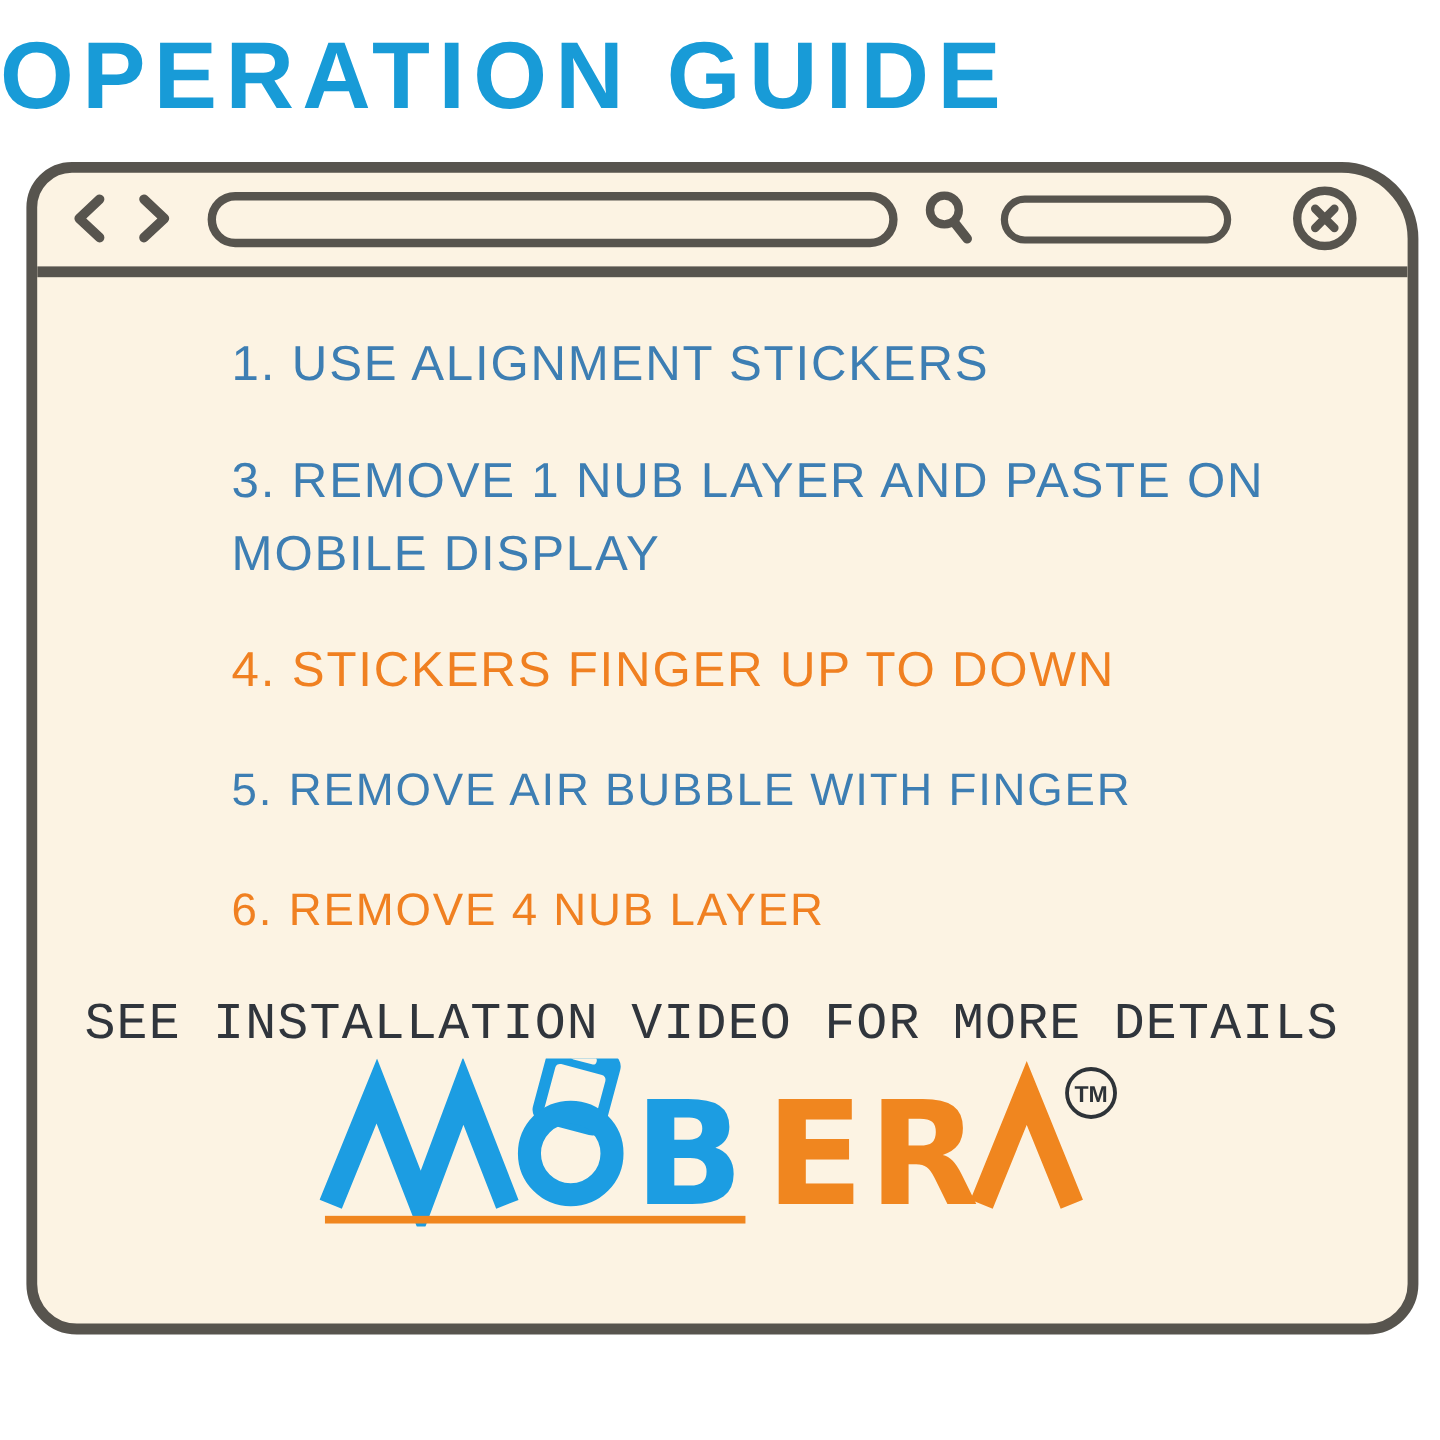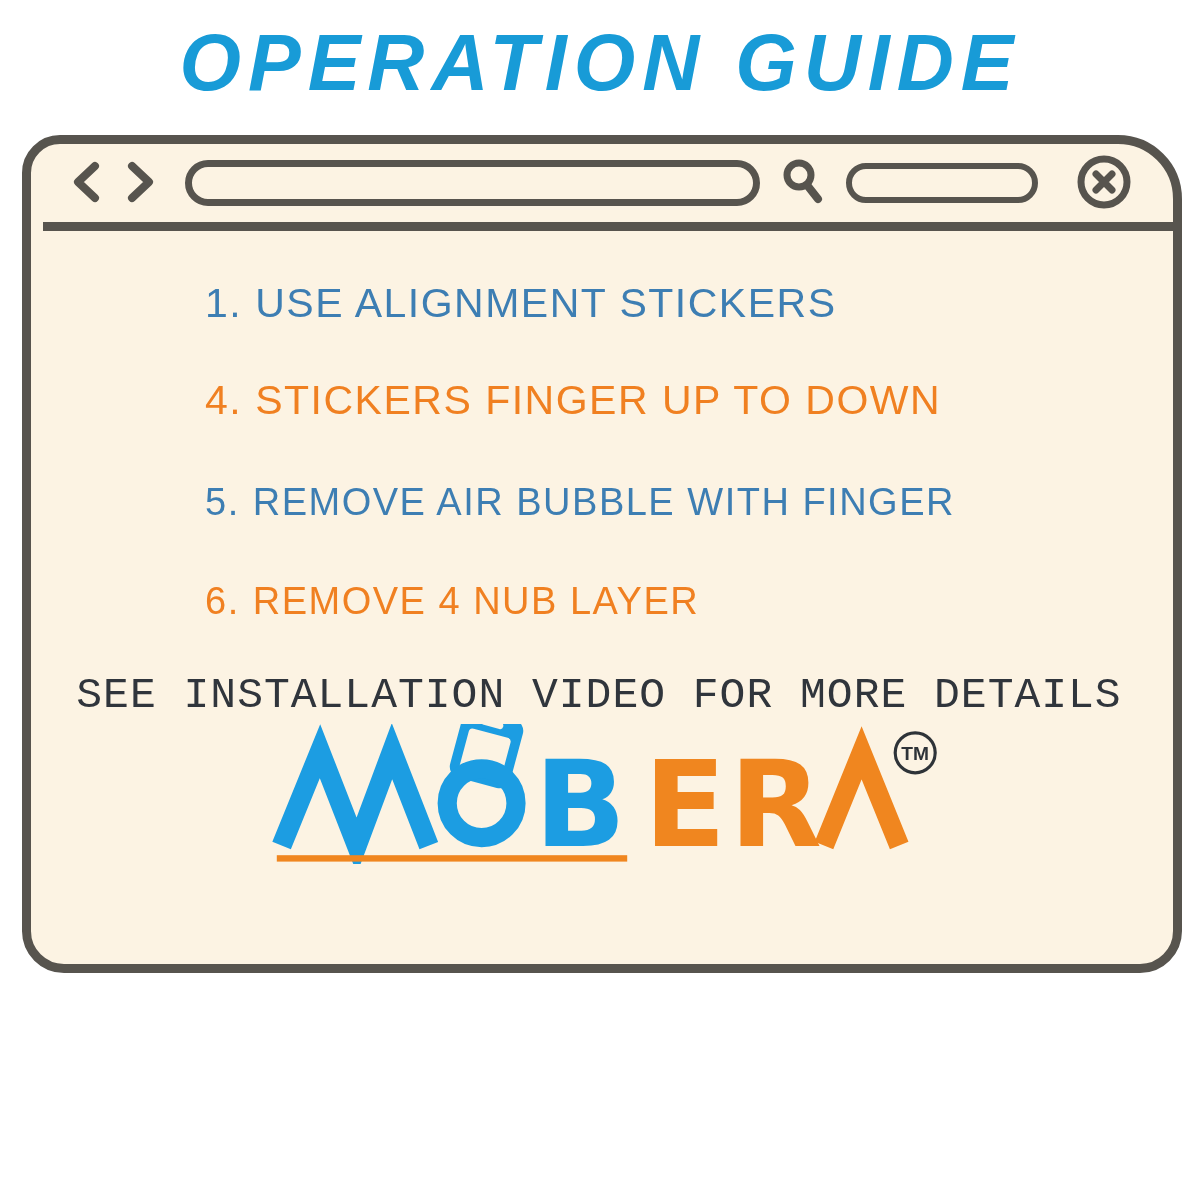--- a/index.html
+++ b/index.html
@@ -12,31 +12,30 @@
     --logo-blue:#1C9DE2;
     --logo-orange:#F0861F;
   }
   *{box-sizing:border-box;}
   html,body{margin:0;padding:0;}
   body{
     width:1200px;height:1200px;position:relative;background:#ffffff;
     font-family:"Liberation Sans","DejaVu Sans",sans-serif;overflow:hidden;
   }
   .page-title{
-    position:absolute;top:22px;left:0;right:0;text-align:center;
+    position:absolute;top:22px;left:0;right:0;text-align:left;
     font-size:79px;font-weight:900;letter-spacing:7px;
-    color:var(--title-blue);line-height:1.05;font-style:italic;
+    color:var(--title-blue);line-height:1.05;
   }
   .browser-window{
-    position:absolute;left:22px;top:135px;width:1160px;height:838px;
+    position:absolute;left:22px;top:135px;width:1160px;height:977px;
     background:var(--window-cream);
     border:9px solid var(--outline-ink);
     border-radius:38px 64px 42px 42px;
     overflow:hidden;
-    padding-left:12px;
   }
   .toolbar{
     display:flex;align-items:center;gap:20px;height:87px;
     border-bottom:9px solid var(--outline-ink);
     padding:0 40px 0 26px;color:var(--outline-ink);
   }
   .nav-btn{display:flex;align-items:center;justify-content:center;background:none;border:none;padding:0;color:var(--outline-ink);cursor:pointer;}
   .pill{
     border:7px solid var(--outline-ink);border-radius:26px;height:46px;
     background:transparent;
@@ -98,20 +97,21 @@
         <svg width="58" height="58" viewBox="0 0 58 58">
             <circle cx="29" cy="29" r="23" fill="none" stroke="currentColor" stroke-width="7"></circle>
             <path d="M21 21 L37 37 M37 21 L21 37" stroke="currentColor" stroke-width="7" stroke-linecap="round"></path>
           </svg>
       </span>
     </button>
   </div>
 
   <div class="content">
     <div class="step" data-tone="blue"><span class="num">1.</span><span>USE ALIGNMENT STICKERS</span></div>
+    <div class="step" data-tone="blue"><span class="num">3.</span><span>REMOVE 1 NUB LAYER AND PASTE ON MOBILE DISPLAY</span></div>
     <div class="step" data-tone="orange"><span class="num">4.</span><span>STICKERS FINGER UP TO DOWN</span></div>
     <div class="step sm" data-tone="blue"><span class="num">5.</span><span>REMOVE AIR BUBBLE WITH FINGER</span></div>
     <div class="step sm" data-tone="orange"><span class="num">6.</span><span>REMOVE 4 NUB LAYER</span></div>
   </div>
 
   <div class="footer-note">SEE INSTALLATION VIDEO FOR MORE DETAILS</div>
 
   <div class="logo-wrap">
     <svg class="logo-svg" viewBox="0 0 840 175">
 

